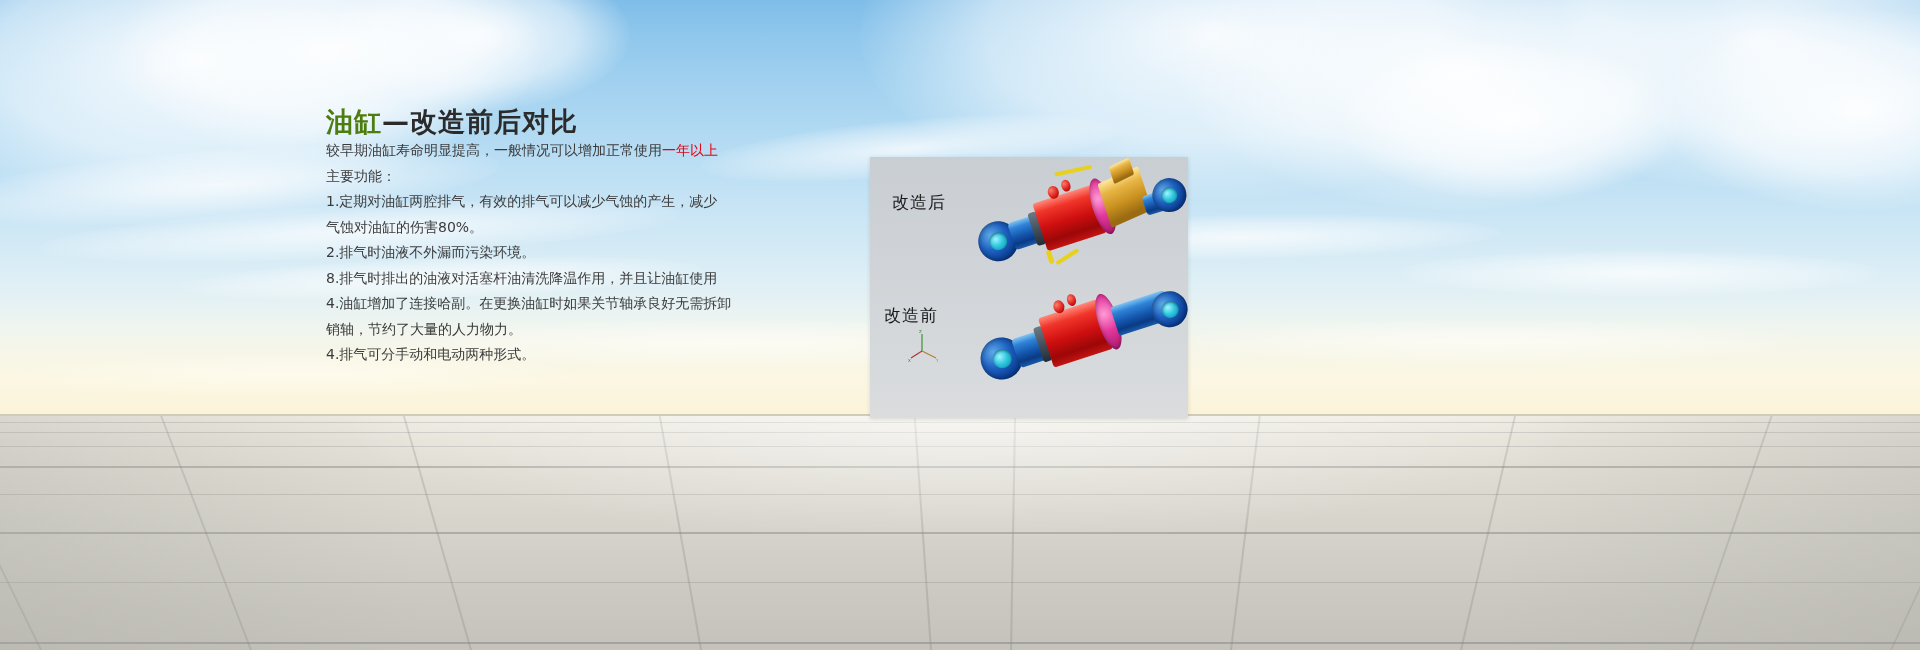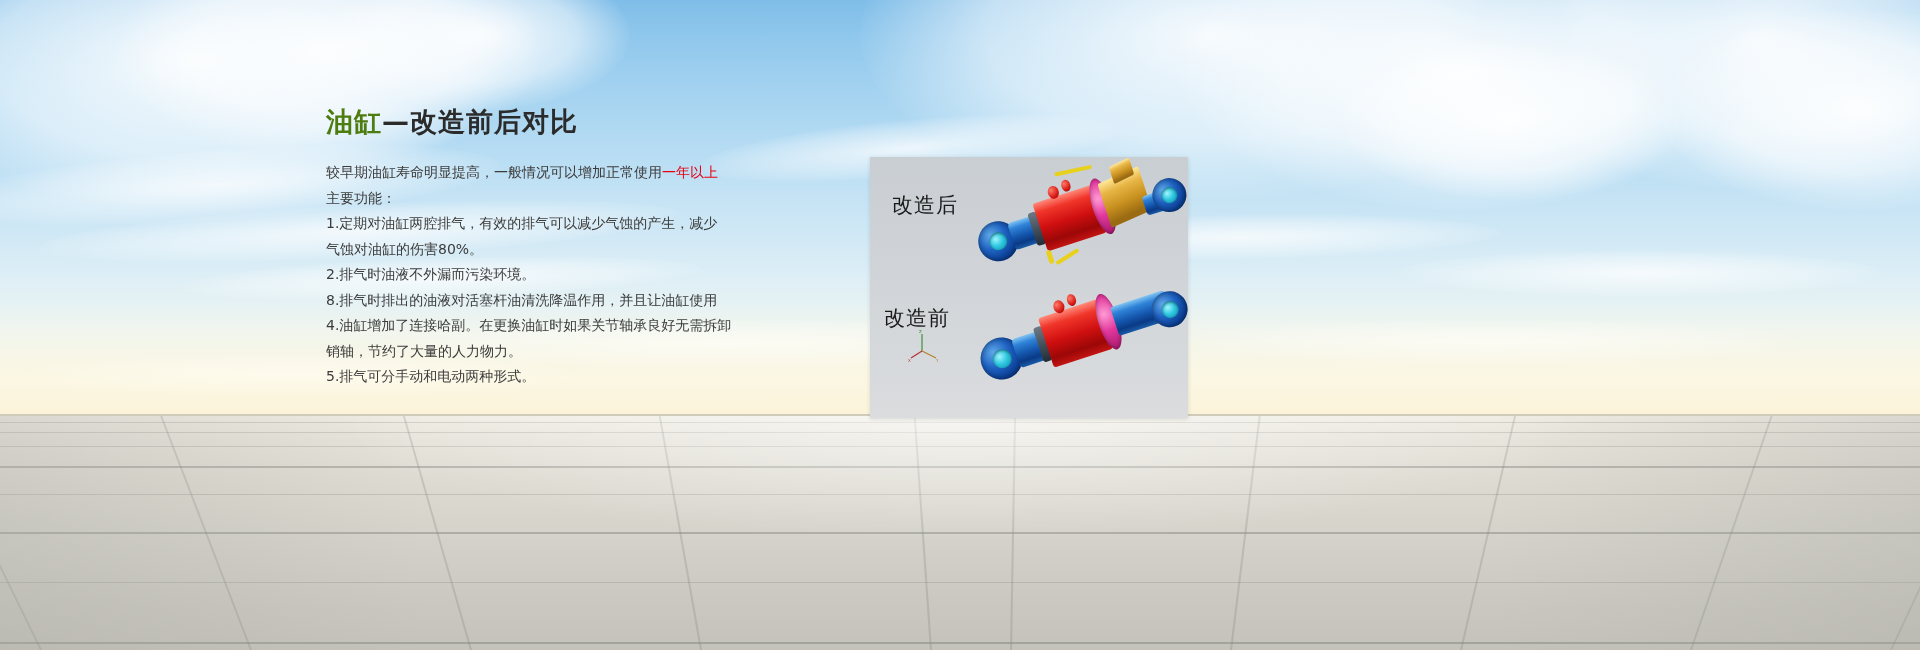--- a/index.html
+++ b/index.html
@@ -134,41 +134,40 @@
   .headline .hl-red { color: #4d7c0f; }
   .subline {
     margin-top: 10px;
     font-size: 13.5px;
     color: #8d8d8d;
     letter-spacing: .2px;
     white-space: nowrap;
   }
 
   .body-copy {
-    margin-top: 22px;
     font-size: 14px;
     color: #3b3b3b;
     line-height: 25.5px;
   }
   .body-copy p { white-space: nowrap; }
   .body-copy .em-red { color: #e60012; }
 
   
   .panel {
     position: absolute;
     left: 870px; top: 157px;
     width: 318px; height: 261px;
     background: linear-gradient(to bottom, #c9ced3 0%, #cfd3d7 38%, #d5d8db 70%, #dadcde 100%);
     box-shadow: 0 1px 4px rgba(60,70,80,.18);
     overflow: hidden;
   }
   .panel-label {
     position: absolute;
     font-family: Liberation Serif, serif;
-    font-size: 21px;
+    font-size: 17px;
     color: #1a1a1a;
     letter-spacing: 1px;
     white-space: nowrap;
   }
   .label-after  { left: 22px; top: 34px; }
   .label-before { left: 14px; top: 147px; }
 
   
   .triad { position: absolute; left: 38px; top: 172px; width: 34px; height: 34px; }
 
@@ -297,21 +296,21 @@
       <p>
         <span>较早期油缸寿命明显提高，一般情况可以增加正常使用</span><span class="em-red">一年以上</span>
       </p>
       <p>主要功能：</p>
       <p>1.定期对油缸两腔排气，有效的排气可以减少气蚀的产生，减少</p>
       <p>气蚀对油缸的伤害80%。</p>
       <p>2.排气时油液不外漏而污染环境。</p>
       <p>8.排气时排出的油液对活塞杆油清洗降温作用，并且让油缸使用</p>
       <p>4.油缸增加了连接哈副。在更换油缸时如果关节轴承良好无需拆卸</p>
       <p>销轴，节约了大量的人力物力。</p>
-      <p>5.排气可分手动和电动两种形式。</p>
+      <p>4.排气可分手动和电动两种形式。</p>
     </div>
   </div>
 
   <div class="panel">
 
     <div class="panel-label label-after">改造后</div>
     <div class="panel-label label-before">改造前</div>
 
     <svg class="triad" viewBox="0 0 34 34">
       <line x1="14" y1="22" x2="14" y2="5" stroke="#2e8b2e" stroke-width="1.1"></line>

